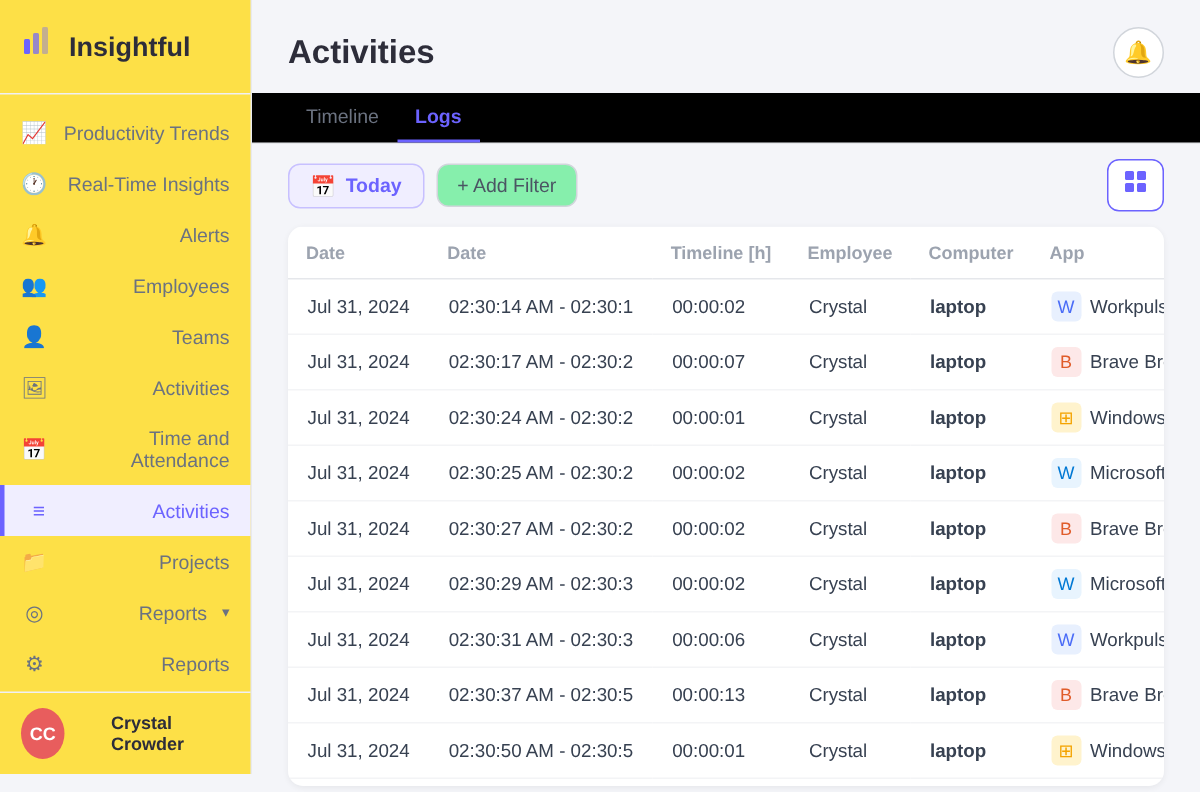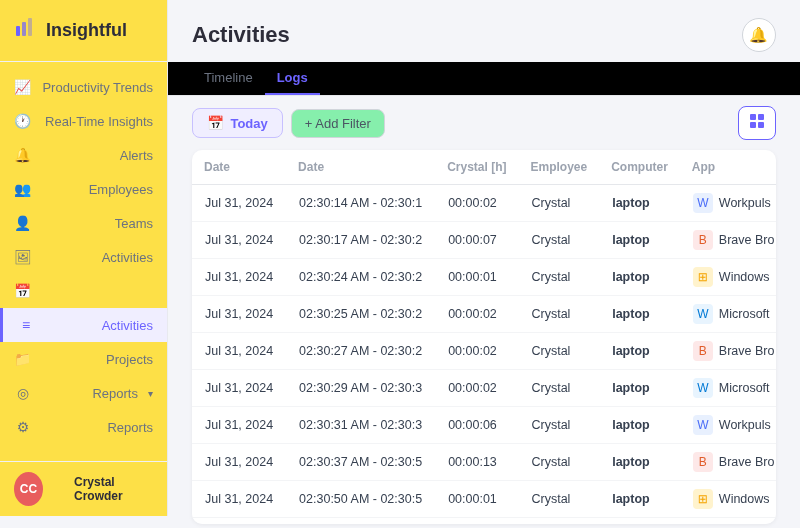--- a/index.html
+++ b/index.html
@@ -95,20 +95,21 @@
     <span class="nav-item-label">Teams</span>
 
   </div>
       <div class="nav-item">
     <span class="nav-icon">🖼</span>
     <span class="nav-item-label">Activities</span>
 
   </div>
       <div class="nav-item">
     <span class="nav-icon">📅</span>
+    <span class="nav-item-label">Time and Attendance</span>
 
   </div>
       <div class="nav-item active">
     <span class="nav-icon">≡</span>
     <span class="nav-item-label">Activities</span>
 
   </div>
       <div class="nav-item">
     <span class="nav-icon">📁</span>
     <span class="nav-item-label">Projects</span>
@@ -159,21 +160,21 @@
       </svg>
     </button>
   </div>
   <div class="table-container">
     <table>
       <thead>
         <tr>
 
         <th>Date</th>
             <th>Date</th>
-            <th>Crystal [h]</th>
+            <th>Timeline [h]</th>
             <th>Employee</th>
             <th>Computer</th>
             <th>App</th>
           </tr>
       </thead>
       <tbody>
 
       <tr>
     <td>Jul 31, 2024</td>
     <td>02:30:14 AM - 02:30:1</td>

